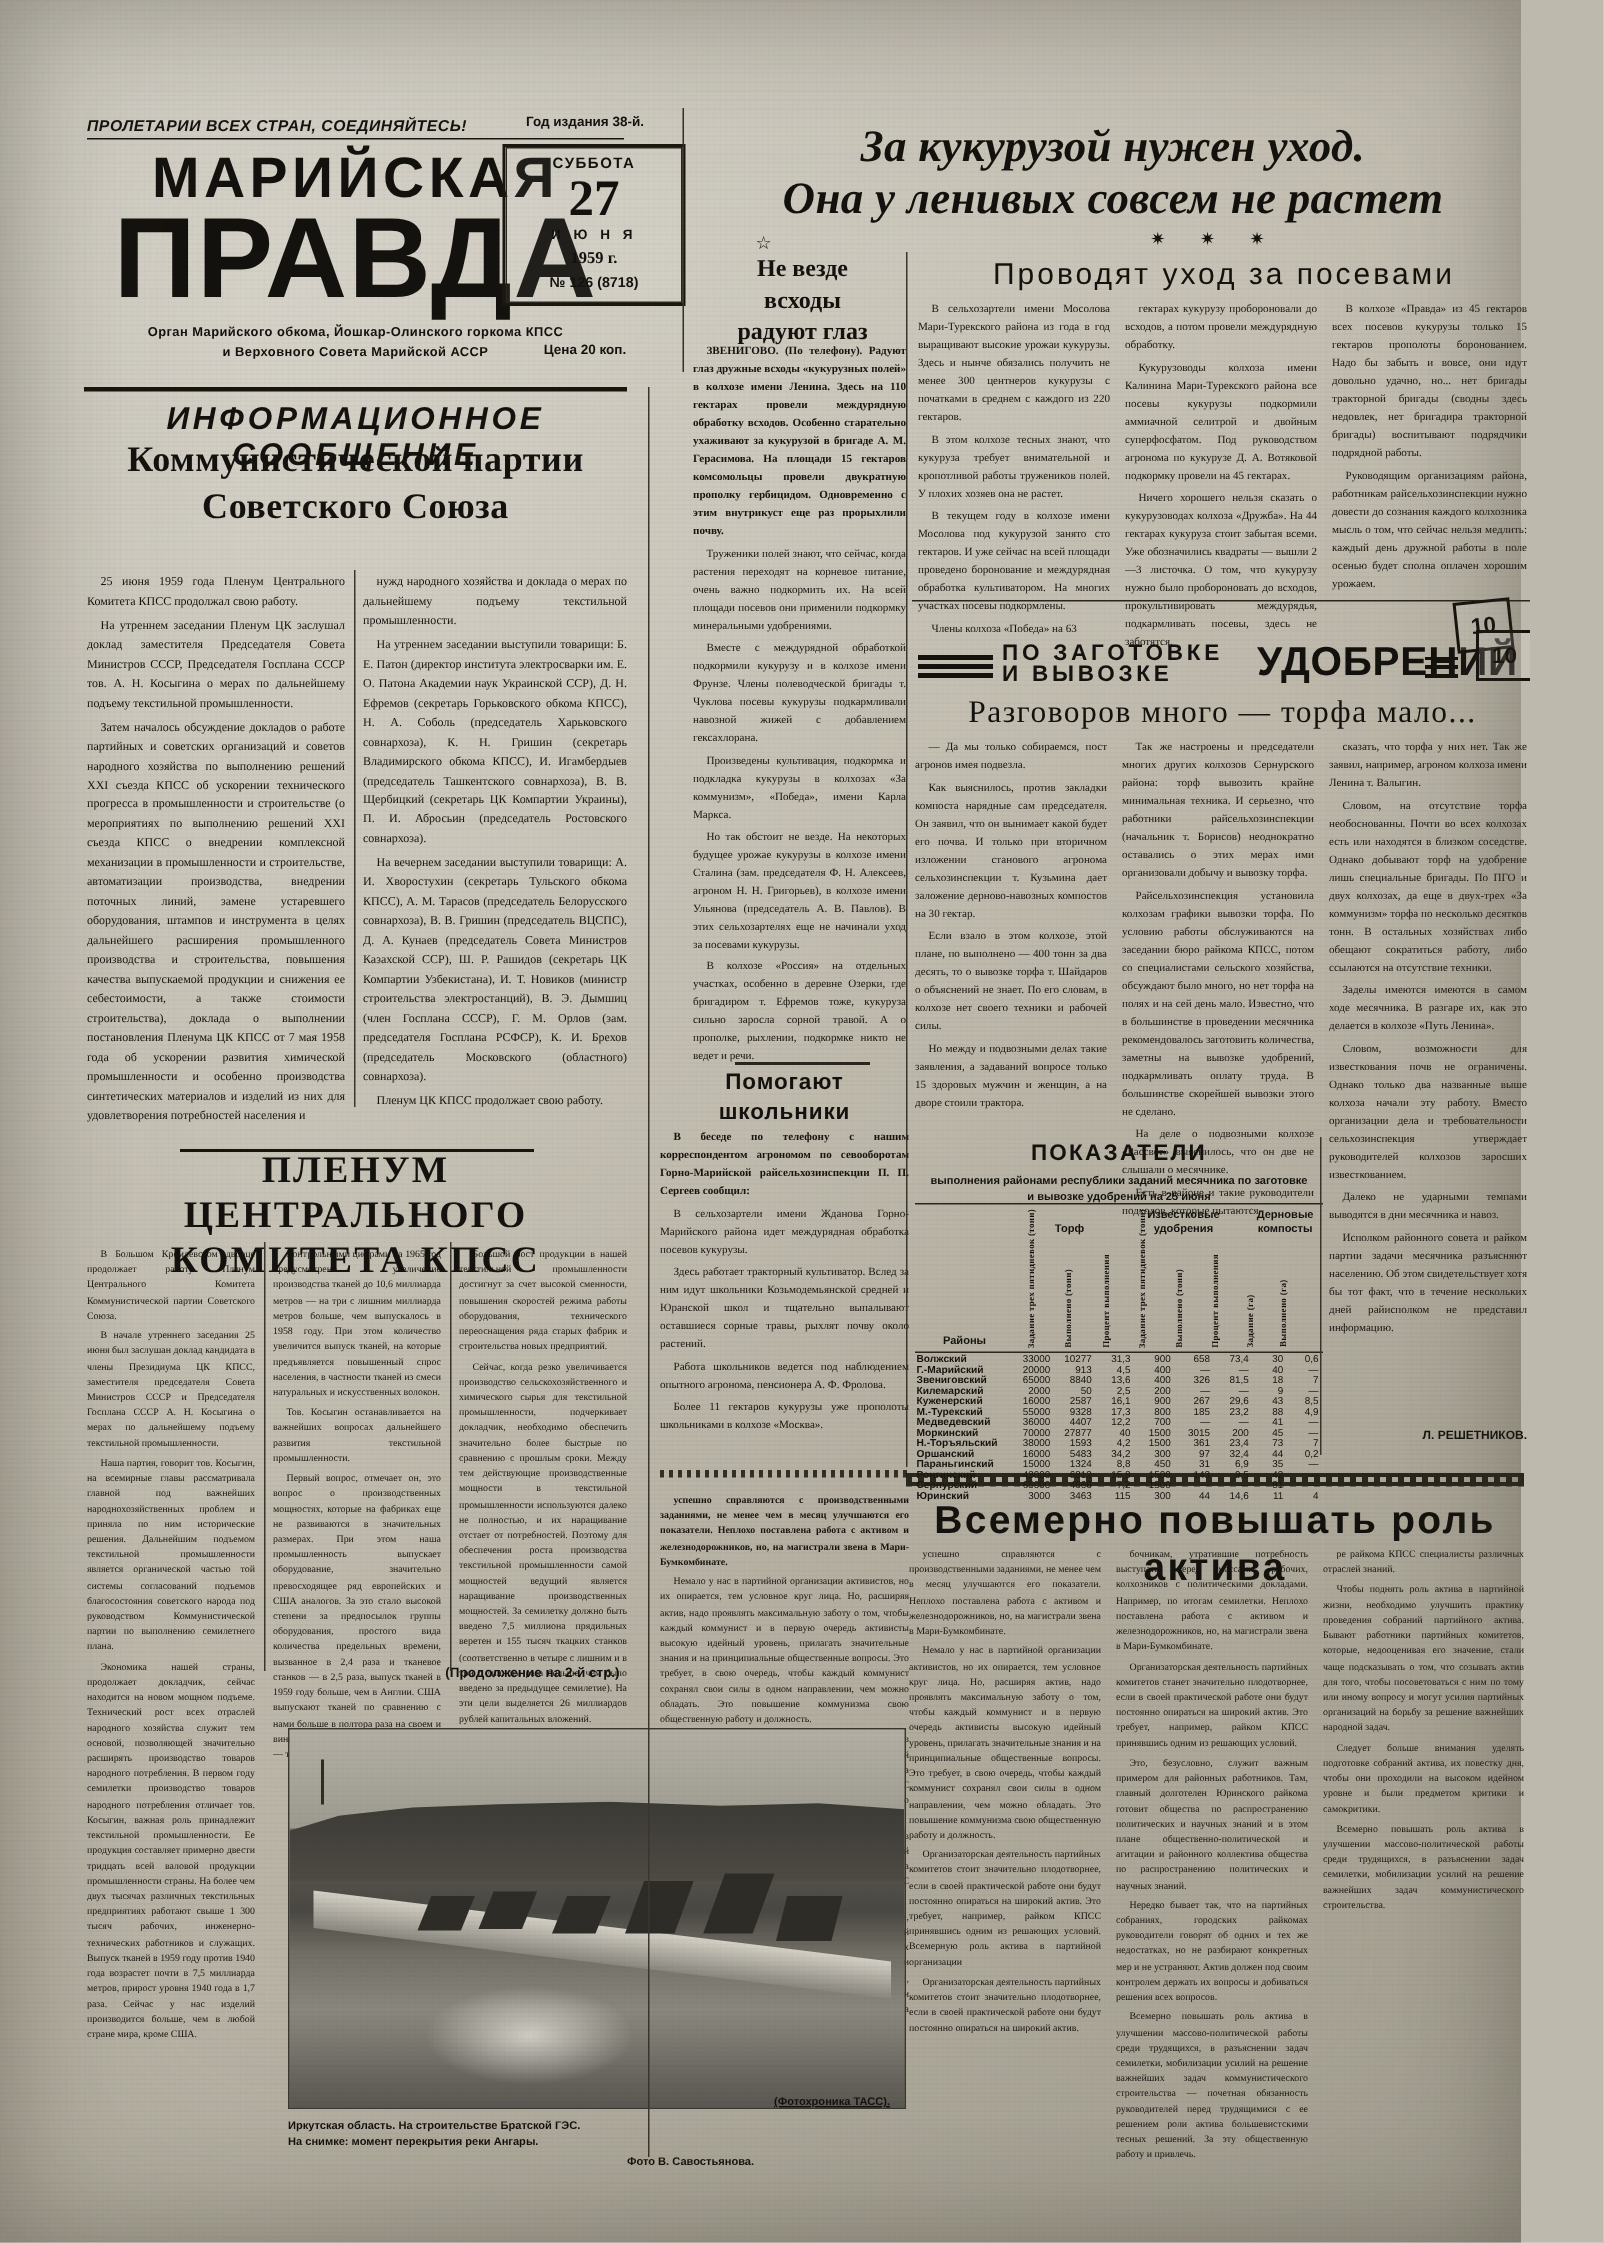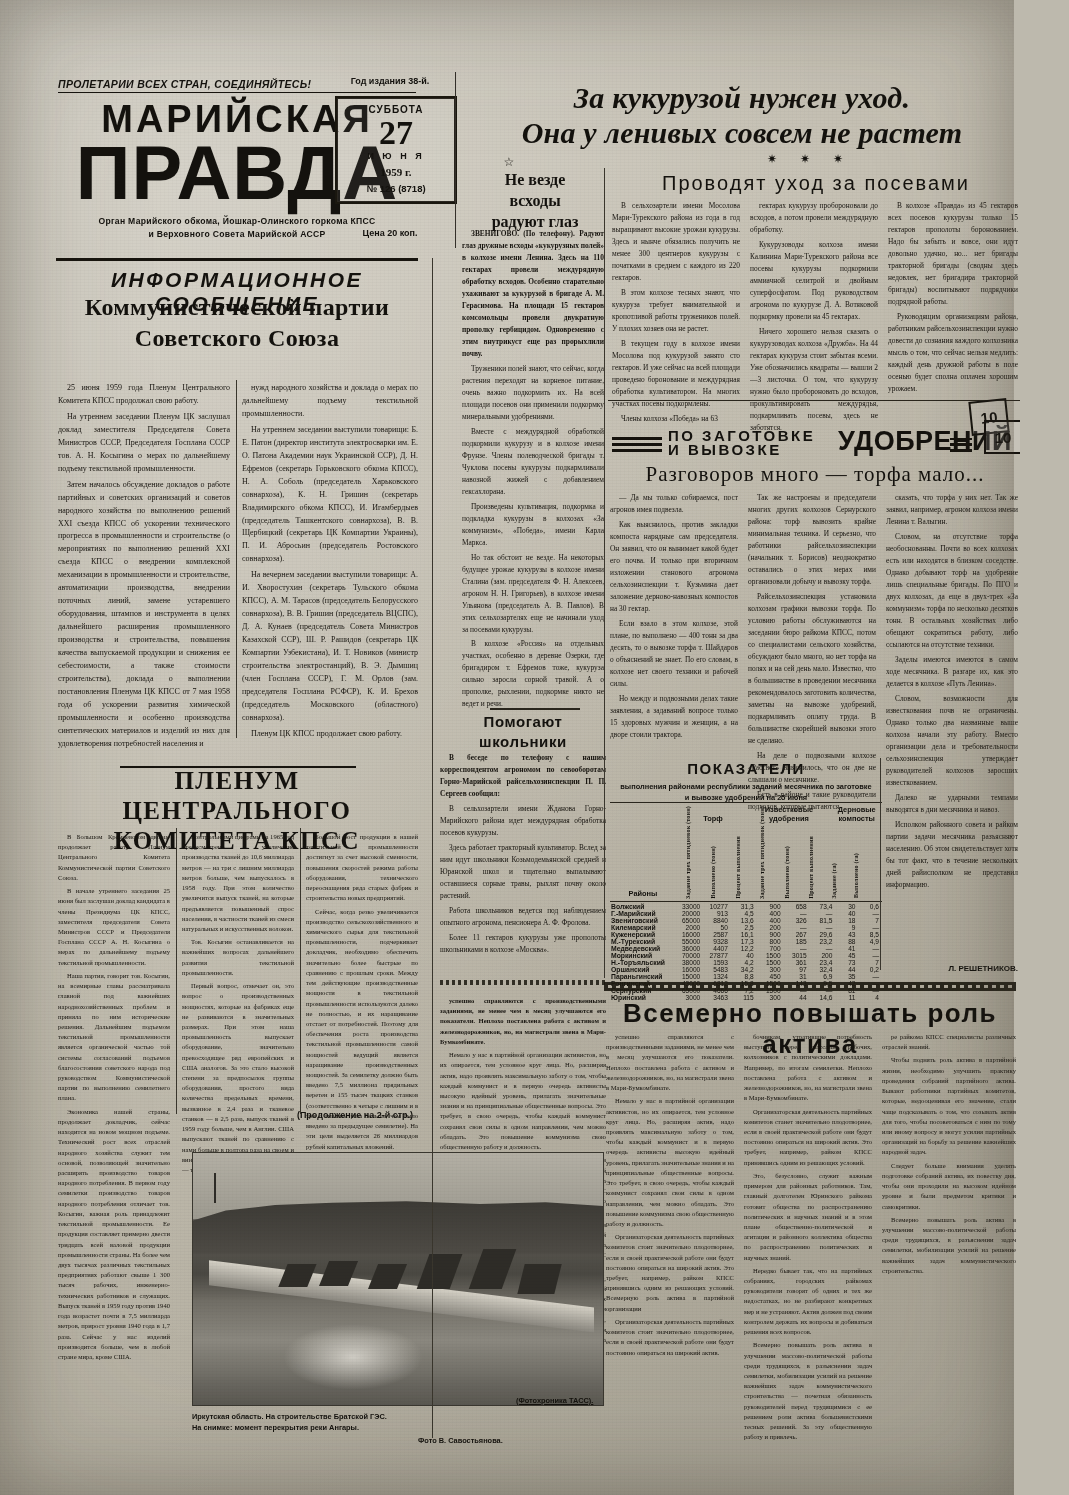--- a/index.html
+++ b/index.html
@@ -229,21 +229,21 @@
     <p>Есть в районе и такие руководители подходов, которые пытаются</p>
   </div>
   <div class="abs col" style="left:886px;top:492px;width:132px;height:460px;">
     <p>сказать, что торфа у них нет. Так же заявил, например, агроном колхоза имени Ленина т. Валыгин.</p>
     <p>Словом, на отсутствие торфа необоснованны. Почти во всех колхозах есть или находятся в близком соседстве. Однако добывают торф на удобрение лишь специальные бригады. По ПГО и двух колхозах, да еще в двух-трех «За коммунизм» торфа по несколько десятков тонн. В остальных хозяйствах либо обещают сократиться работу, либо ссылаются на отсутствие техники.</p>
     <p>Заделы имеются имеются в самом ходе месячника. В разгаре их, как это делается в колхозе «Путь Ленина».</p>
     <p>Словом, возможности для известкования почв не ограничены. Однако только два названные выше колхоза начали эту работу. Вместо организации дела и требовательности сельхозинспекция утверждает руководителей колхозов заросших известкованием.</p>
     <p>Далеко не ударными темпами выводятся в дни месячника и навоз.</p>
     <p>Исполком районного совета и райком партии задачи месячника разъясняют населению. Об этом свидетельствует хотя бы тот факт, что в течение нескольких дней райисполком не представил информацию.</p>
   </div>
-  <div class="abs sig" style="left:886px;top:952px;width:132px;margin-top:12px;">Л. РЕШЕТНИКОВ.</div>
+  <div class="abs sig" style="left:886px;top:952px;width:132px;">Л. РЕШЕТНИКОВ.</div>
 
   <div class="abs tbl-title" style="left:612px;top:760px;width:268px;">ПОКАЗАТЕЛИ</div>
   <div class="abs tbl-sub" style="left:612px;top:782px;width:268px;">
     <div>выполнения районами республики  заданий месячника по заготовке</div>
     <div>и вывозке удобрений на 25 июня</div>
   </div>
 
   <div class="abs" style="left:610px;top:802px;width:272px;">
     <hr class="hr-thin" style="margin:0 0 2px;">
 

